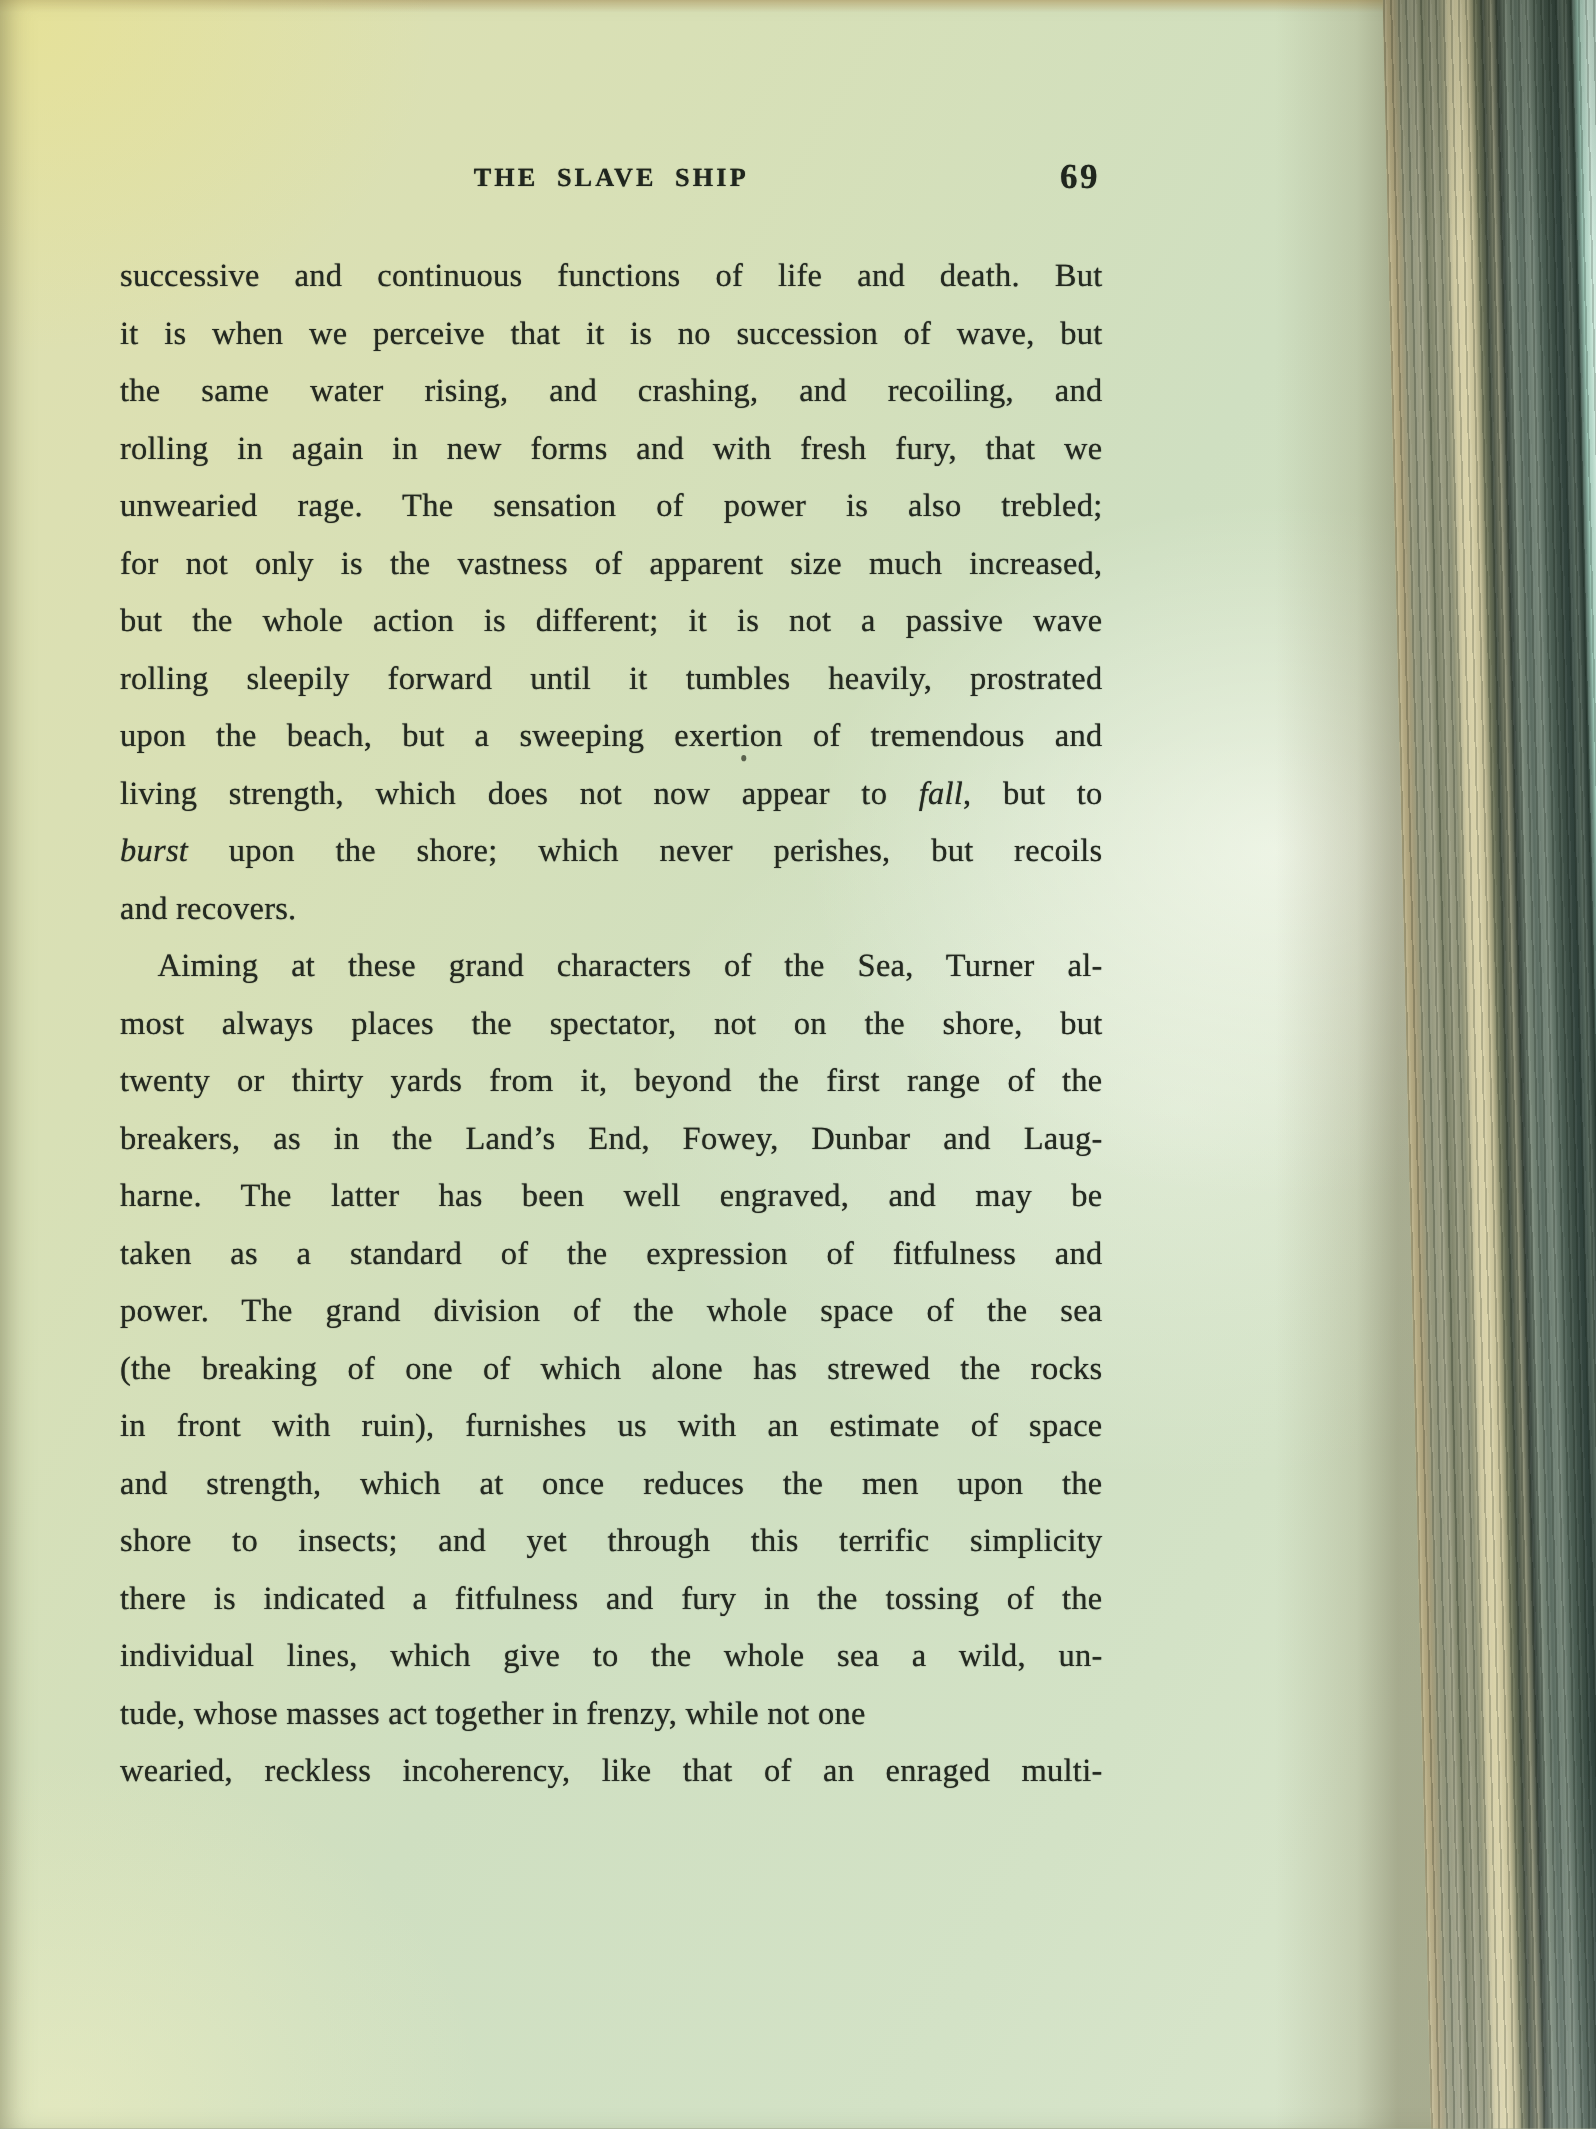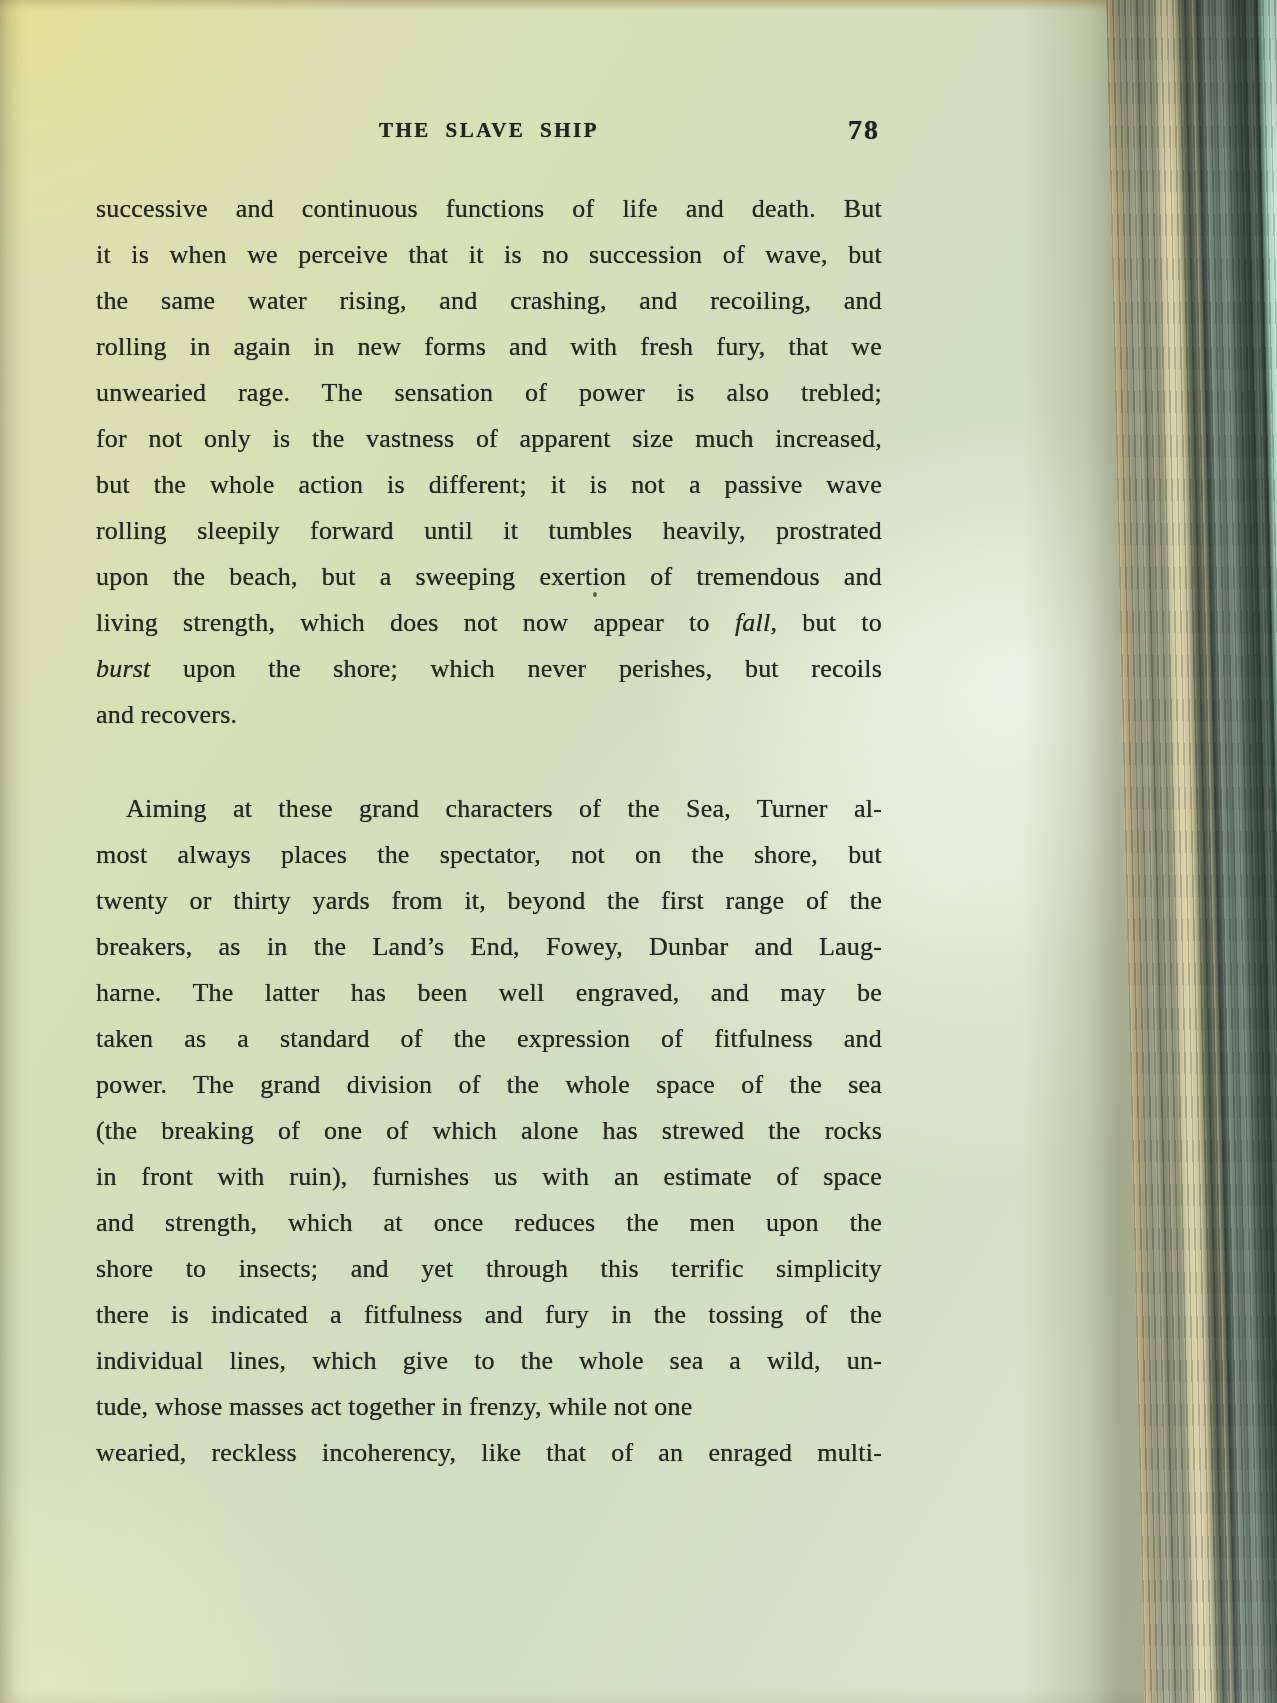--- a/index.html
+++ b/index.html
@@ -35,21 +35,21 @@
         #bfb58c 0px, #a89d78 7px, #999a7e 13px, #8f937a 19px, #a4a58b 25px,
         #767c63 31px, #9b9d83 38px, #8a8e74 45px,
         #cfc9a2 52px, #dbd4ab 60px, #c2bc95 68px,
         #6f755a 74px, #454f42 80px, #8a8d74 86px, #333f37 92px,
         #7b8a7b 98px, #5d6e63 106px, #7b8b7e 114px, #4f6156 122px,
         #3d4e45 130px, #2f403a 138px, #5a6b60 144px,
         #2b3b34 150px, #9cc4b4 156px, #cfe9dc 163px, #bedacd 173px, #d9ede3 184px, #e6f4eb 220px);
   }
   
   .content{
-    position:absolute;left:96px;top:0;width:786px;height:1339px;
+    position:absolute;left:96px;top:12px;width:786px;height:1339px;
     color:#242921;
   }
   .header{position:absolute;left:0;top:114px;width:100%;height:38px;}
   .title{
     position:absolute;left:0;right:0;top:4px;
     text-align:center;
     font-size:21px;font-weight:bold;
     letter-spacing:2.5px;word-spacing:7px;
     color:#20261e;
     text-shadow:0 0 0.8px rgba(32,38,30,0.85);
@@ -64,36 +64,36 @@
   .body{position:absolute;left:0;top:186px;width:786px;}
   .line{
     height:46px;line-height:46px;
     font-size:26px;
     text-align:justify;
     text-align-last:justify;
     letter-spacing:0.2px;
     text-shadow:0 0 0.9px rgba(35,41,31,0.80);
   }
   .line.end{text-align-last:left;}
-  .line.indent{padding-left:30px;margin-top:48px;}
+  .line.indent{padding-left:30px;}
   .line i{font-style:italic;}
   .speck{
     position:absolute;left:497px;top:592px;width:4px;height:5px;
     border-radius:50%;background:rgba(50,55,40,0.75);
   }
 </style>
 </head>
 <body>
 
 <div class="screen">
   <div class="page">
     <div class="content">
       <div class="header">
         <div class="title">THE SLAVE SHIP</div>
-        <div class="pagenum">78</div>
+        <div class="pagenum">69</div>
       </div>
       <div class="body">
           <div class="line"><span>successive and continuous functions of life and death.  But</span></div>
           <div class="line"><span>it is when we perceive that it is no succession of wave, but</span></div>
           <div class="line"><span>the same water rising, and crashing, and recoiling, and</span></div>
           <div class="line"><span>rolling in again in new forms and with fresh fury, that we</span></div>
           <div class="line"><span>unwearied rage.  The sensation of power is also trebled;</span></div>
           <div class="line"><span>for not only is the vastness of apparent size much increased,</span></div>
           <div class="line"><span>but the whole action is different;  it is not a passive wave</span></div>
           <div class="line"><span>rolling sleepily forward until it tumbles heavily, prostrated</span></div>

